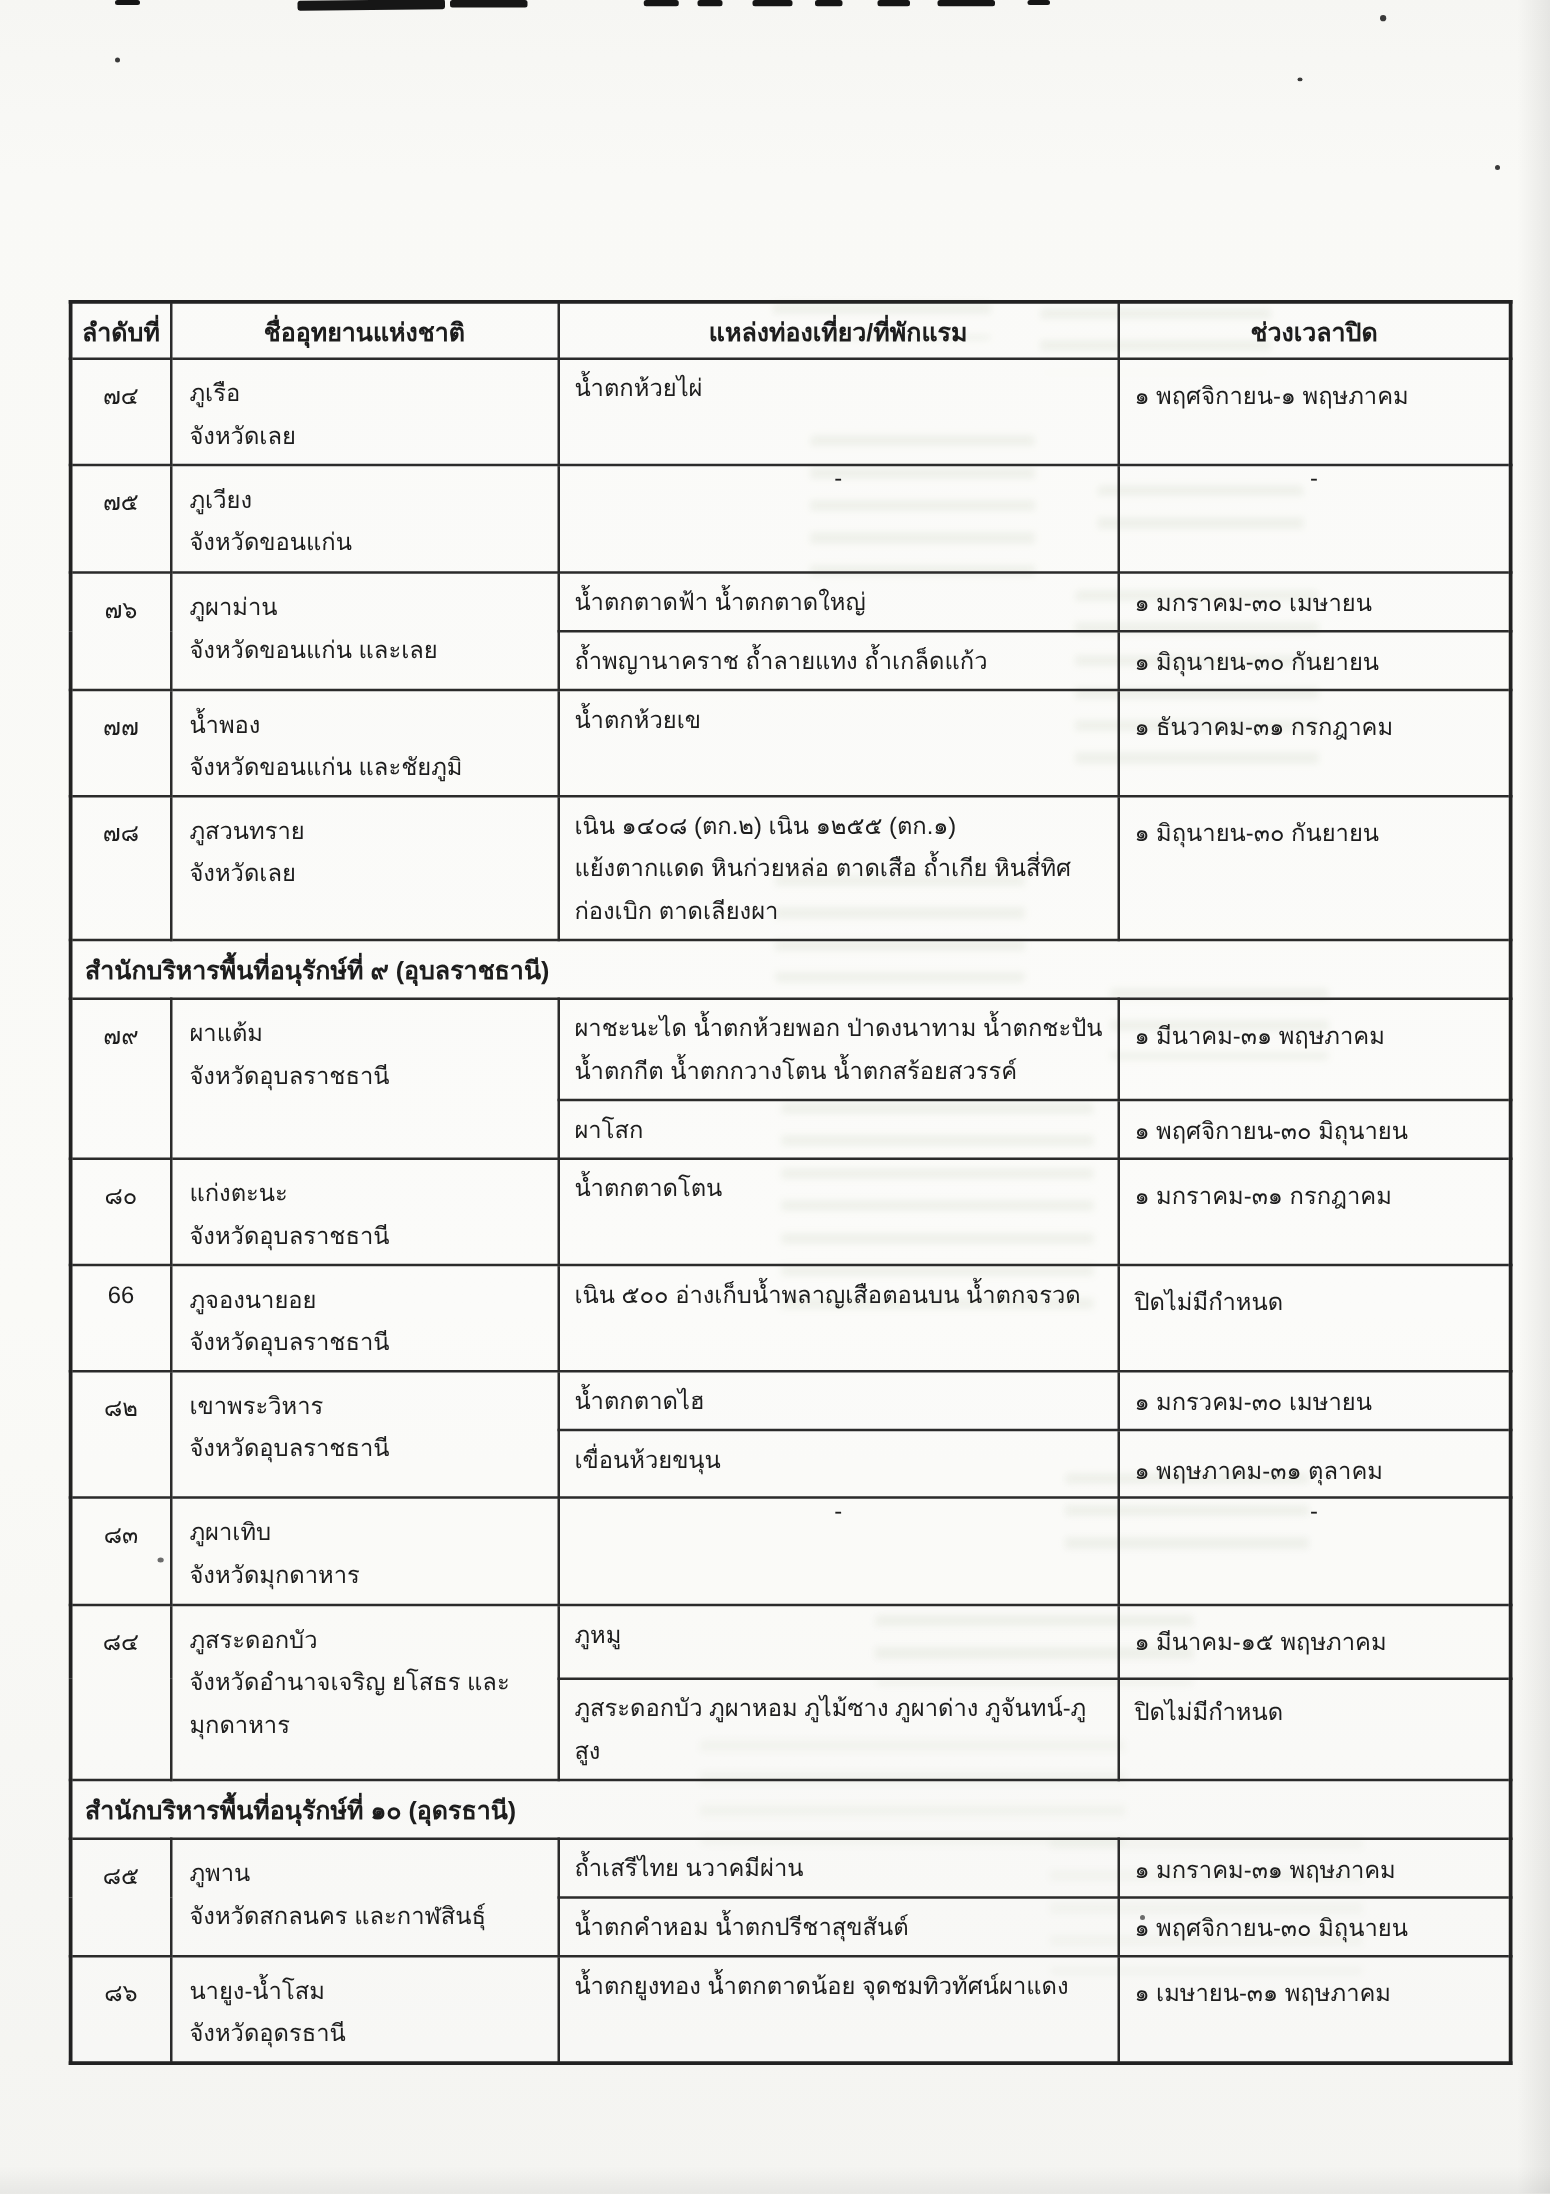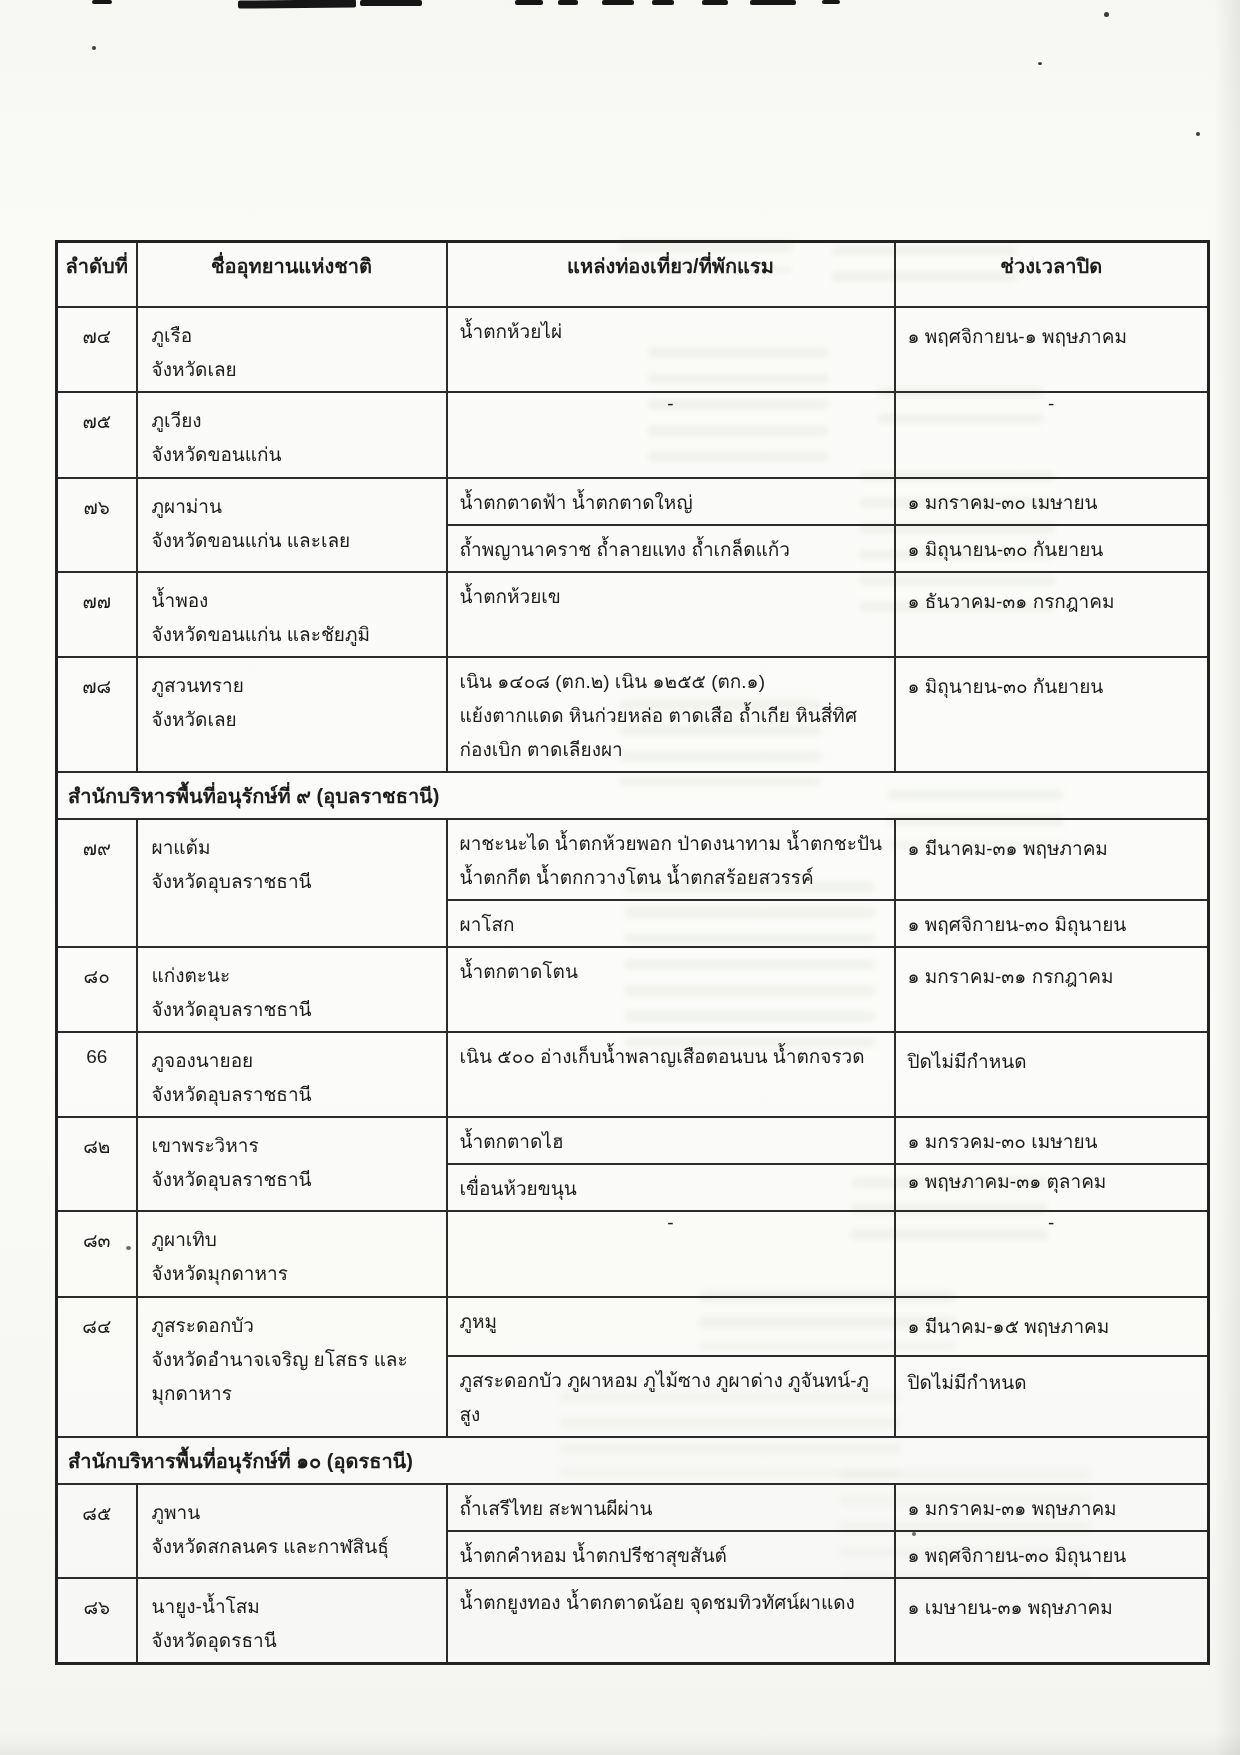--- a/index.html
+++ b/index.html
@@ -47,21 +47,21 @@
   }
   .doc-table td{
     border:2px solid #2b2b2b;
     vertical-align:top;
     font-size:19px;color:#1d1d1d;
     overflow:hidden;
   }
   .doc-table{border:3px solid #222;}
   .hdr td{
     font-weight:bold;text-align:center;font-size:20px;
-    padding:7px 4px 24px 4px;height:24px;vertical-align:middle;
+    padding:7px 4px 4px 4px;height:24px;vertical-align:middle;
   }
   .cell-no{text-align:center;padding-top:13px;}
   .cell-name{padding:11px 8px 4px 14px;}
   .cell-attr{padding:7px 8px 4px 12px;border-radius:18px;}
   .cell-period{padding:13px 6px 4px 12px;}
   .ln{line-height:34px;}
   .single .cell-attr,.single .cell-period{height:62px;}
   .subrow-h .cell-attr,.subrow-h .cell-period{height:32px;}
   .dash-cell{text-align:center;vertical-align:middle;padding:0 0 22px 0;}
   .section-row td{
@@ -244,21 +244,21 @@
       </td>
       <td class="cell-attr">
         <div class="ln">น้ำตกตาดไฮ</div>
       </td>
       <td class="cell-period" style="padding-top:8px;">๑ มกรวคม-๓๐ เมษายน</td>
     </tr>
     <tr class="subrow-h">
       <td class="cell-attr">
         <div class="ln">เขื่อนห้วยขนุน</div>
       </td>
-      <td class="cell-period" style="padding-top:1px;margin-left:21px;">๑ พฤษภาคม-๓๑ ตุลาคม</td>
+      <td class="cell-period" style="padding-top:16px;margin-left:21px;">๑ พฤษภาคม-๓๑ ตุลาคม</td>
     </tr>
 
     <tr class="single">
       <td class="cell-no">๘๓</td>
       <td class="cell-name">
         <div class="ln">ภูผาเทิบ</div>
         <div class="ln">จังหวัดมุกดาหาร</div>
       </td>
       <td class="cell-attr dash-cell">-</td>
       <td class="cell-period dash-cell">-</td>
@@ -287,21 +287,21 @@
       <td colspan="4">สำนักบริหารพื้นที่อนุรักษ์ที่ ๑๐ (อุดรธานี)</td>
     </tr>
 
     <tr class="subrow-h">
       <td class="cell-no" rowspan="2">๘๕</td>
       <td class="cell-name" rowspan="2">
         <div class="ln">ภูพาน</div>
         <div class="ln">จังหวัดสกลนคร และกาฬสินธุ์</div>
       </td>
       <td class="cell-attr">
-        <div class="ln">ถ้ำเสรีไทย สะพานผีผ่าน</div>
+        <div class="ln">ถ้ำเสรีไทย นวาคมีผ่าน</div>
       </td>
       <td class="cell-period" style="padding-top:8px;">๑ มกราคม-๓๑ พฤษภาคม</td>
     </tr>
     <tr class="subrow-h">
       <td class="cell-attr">
         <div class="ln">น้ำตกคำหอม น้ำตกปรีชาสุขสันต์</div>
       </td>
       <td class="cell-period" style="padding-top:8px;">๑ พฤศจิกายน-๓๐ มิถุนายน</td>
     </tr>
 

